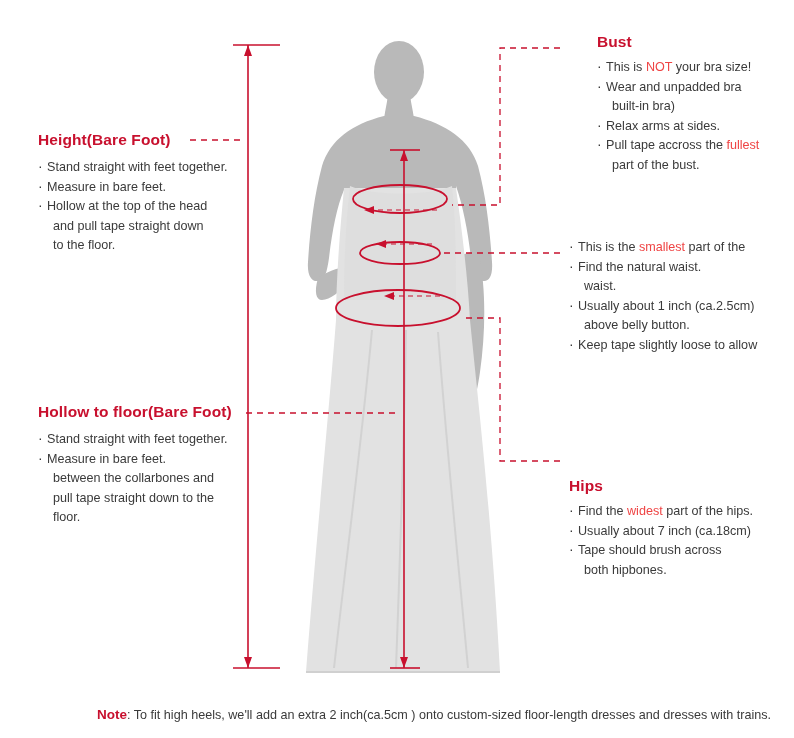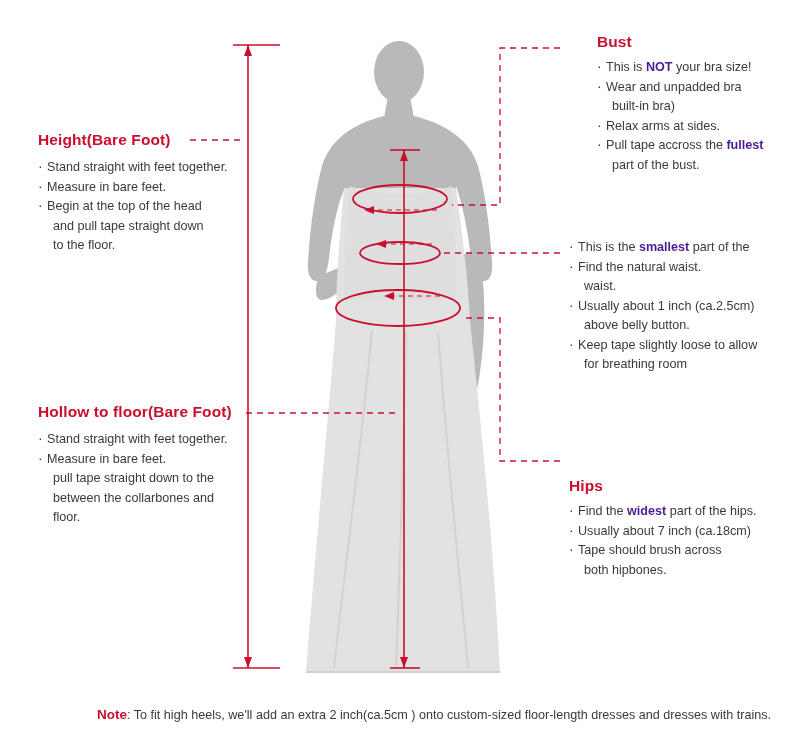--- a/index.html
+++ b/index.html
@@ -60,22 +60,22 @@
     color: #3a3a3a;
     font-size: 14px;
   }
   .block li.cont {
     padding-left: 15px;
   }
   .block li.cont::before {
     content: "";
   }
   .em {
-    color: #4c1d95;
-    font-weight: bold;
+    color: #ef4444;
+    font-weight: normal;
   }
 
   
   #block-height   { left: 38px;  top: 131px;  width: 230px; }
   #block-hollow   { left: 38px;  top: 403px;  width: 232px; }
   #block-bust     { left: 569px; top: 33px;   width: 218px; margin-left: 28px; }
   #block-waist    { left: 569px; top: 238px;  width: 215px; }
   #block-hips     { left: 569px; top: 447px;  width: 214px; margin-top: 30px; }
 
   #block-height .head, #block-hollow .head { margin-bottom: 9px; }
@@ -198,33 +198,33 @@
 
       <path d="M560,461 L500,461 L500,318 L461,318"></path>
     </g>
   </svg>
 
   <div class="block" id="block-height">
     <div class="head">Height(Bare Foot)</div>
     <ul>
       <li>Stand straight with feet together.</li>
       <li>Measure in bare feet.</li>
-      <li>Begin at the top of the head</li>
+      <li>Hollow at the top of the head</li>
       <li class="cont">and pull tape straight down</li>
       <li class="cont">to the floor.</li>
     </ul>
   </div>
 
   <div class="block" id="block-hollow">
     <div class="head">Hollow to floor(Bare Foot)</div>
     <ul>
       <li>Stand straight with feet together.</li>
       <li>Measure in bare feet.</li>
+      <li class="cont">between the collarbones and</li>
       <li class="cont">pull tape straight down to the</li>
-      <li class="cont">between the collarbones and</li>
       <li class="cont">floor.</li>
     </ul>
   </div>
 
   <div class="block" id="block-bust">
     <div class="head">Bust</div>
     <ul>
       <li><span>This is </span><span class="em">NOT</span><span> your bra size!</span></li>
       <li>Wear and unpadded bra</li>
       <li class="cont">built-in bra)</li>
@@ -235,21 +235,20 @@
   </div>
 
   <div class="block" id="block-waist">
     <ul>
       <li><span>This is the </span><span class="em">smallest</span><span> part of the</span></li>
       <li>Find the natural waist.</li>
       <li class="cont">waist.</li>
       <li>Usually about 1 inch (ca.2.5cm)</li>
       <li class="cont">above belly button.</li>
       <li>Keep tape slightly loose to allow</li>
-      <li class="cont">for breathing room</li>
     </ul>
   </div>
 
   <div class="block" id="block-hips">
     <div class="head">Hips</div>
     <ul>
       <li><span>Find the </span><span class="em">widest</span><span> part of the hips.</span></li>
       <li>Usually about 7 inch (ca.18cm)</li>
       <li>Tape should brush across</li>
       <li class="cont">both hipbones.</li>

